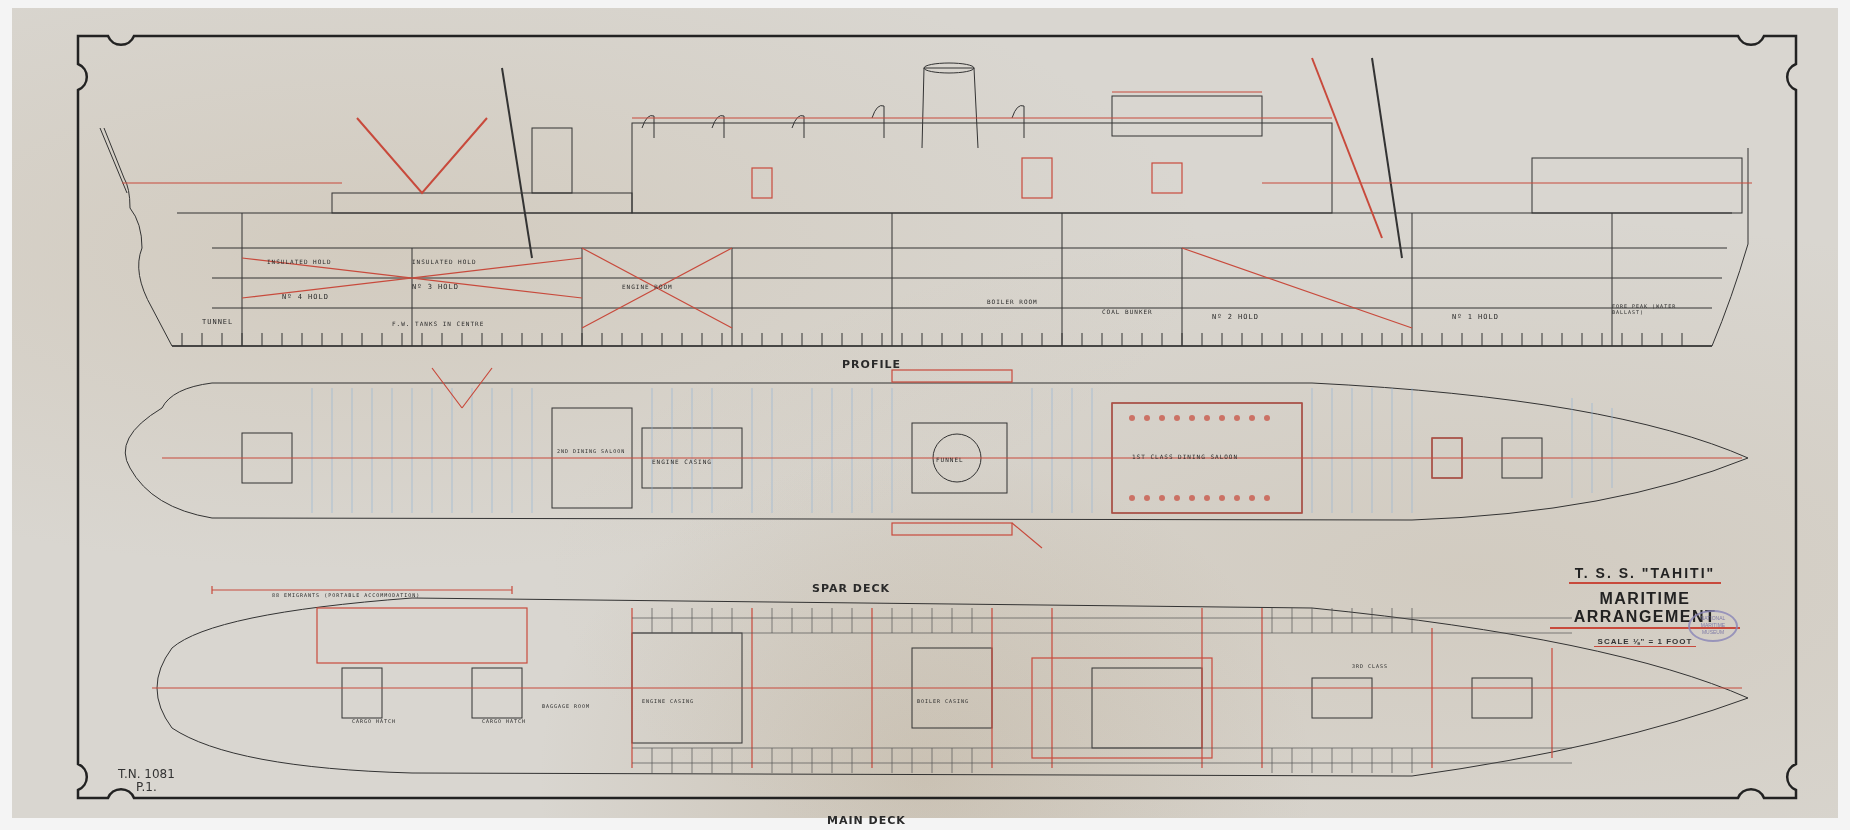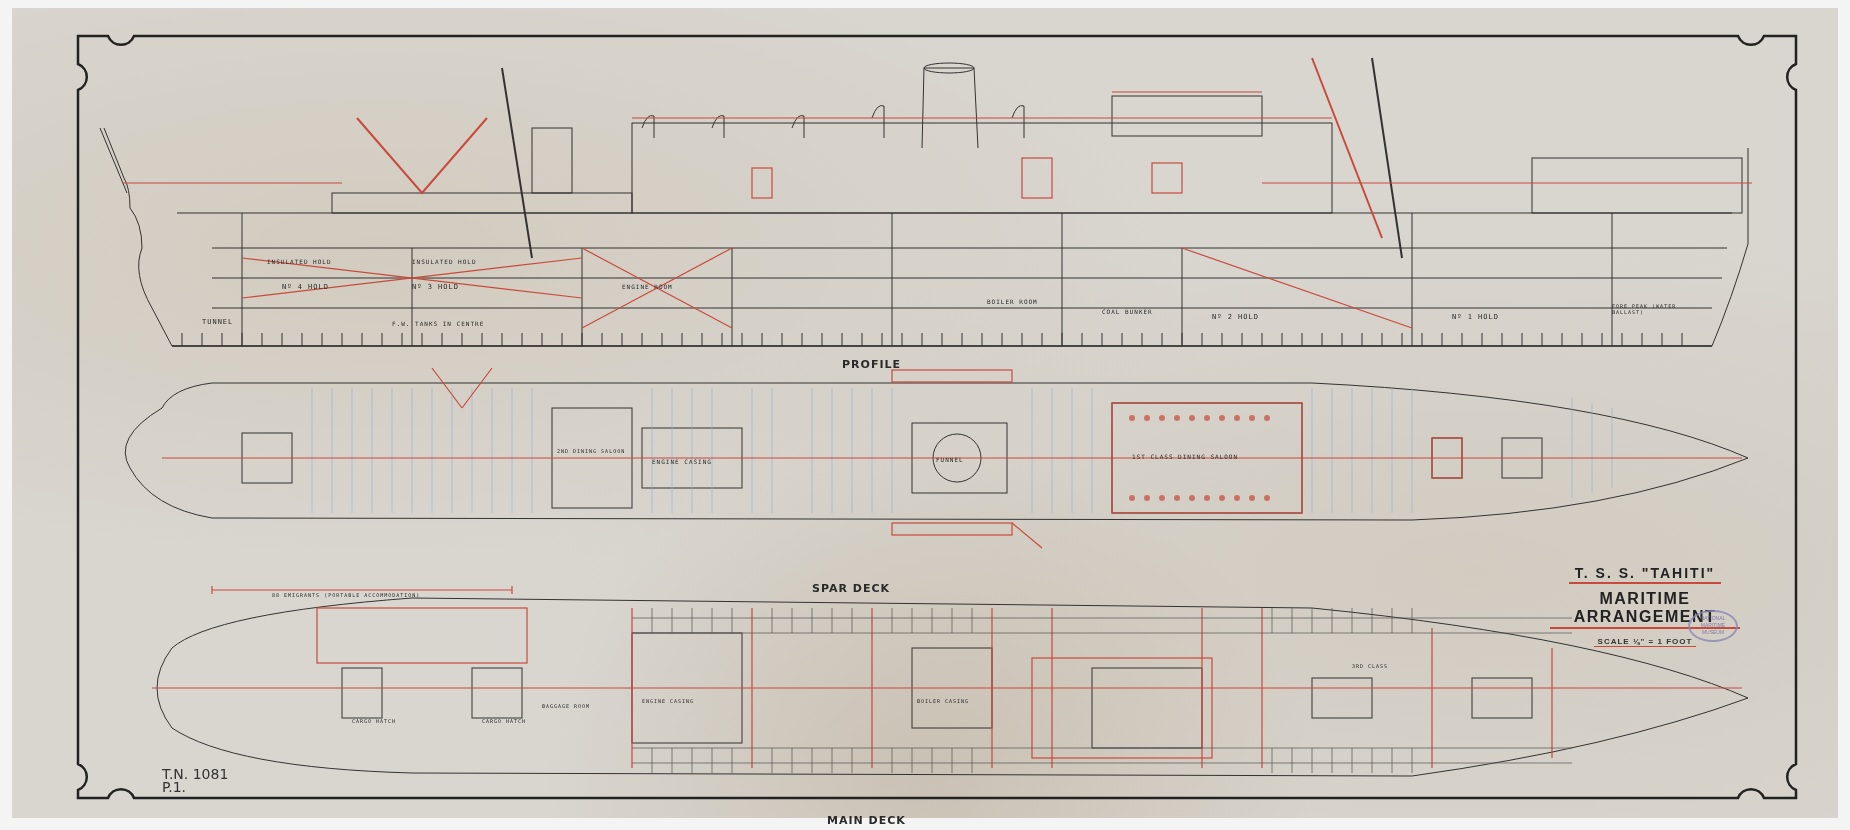--- a/index.html
+++ b/index.html
@@ -10,21 +10,21 @@
       radial-gradient(ellipse at 50% 95%,rgba(170,150,120,.3),transparent 30%);}
   .frame{position:absolute;left:0;top:0;}
   .lbl{position:absolute;font-family:"DejaVu Sans Mono",monospace;color:#2a2a2a;letter-spacing:1px;}
   .title-block{position:absolute;left:1538px;top:556px;width:190px;text-align:center;}
   .t1{font-size:14px;font-weight:bold;letter-spacing:2px;color:#222;border-bottom:2px solid #c84a3c;display:inline-block;padding:0 6px 1px;}
   .t2{font-size:16px;font-weight:bold;letter-spacing:1.5px;color:#222;border-bottom:2px solid #c84a3c;display:inline-block;margin-top:6px;padding:0 4px 1px;}
   .t3{font-size:8px;font-weight:bold;letter-spacing:1px;color:#333;border-bottom:1.5px solid #c84a3c;display:inline-block;margin-top:8px;padding:0 4px;}
   .stamp{position:absolute;left:1676px;top:602px;width:50px;height:32px;border:2px solid #8a86b8;border-radius:50%;
     color:#6b67a0;font-size:5px;text-align:center;line-height:7px;padding-top:3px;box-sizing:border-box;opacity:.8;}
   .view-label{position:absolute;font-family:"DejaVu Sans",sans-serif;font-size:11px;font-weight:bold;letter-spacing:1px;color:#2a2a2a;}
-  .ref{position:absolute;left:106px;top:760px;font-size:14px;color:#333;line-height:13px;font-family:"DejaVu Sans",sans-serif;margin-left:44px;}
+  .ref{position:absolute;left:106px;top:760px;font-size:12px;color:#333;text-align:center;line-height:13px;font-family:"DejaVu Sans",sans-serif;}
 </style>
 </head>
 <body>
 
 <div class="sheet">
   <svg class="frame" width="1826" height="810">
 
     <g fill="none" stroke="#222" stroke-width="2.5">
       <path d="M66 28 H96 A14 14 0 0 0 122 28 H1726 A14 14 0 0 0 1752 28 H1784 V56 A14 14 0 0 0 1784 82 V756 A14 14 0 0 0 1784 782 V790 H1752 A14 14 0 0 0 1726 790 H122 A14 14 0 0 0 96 790 H66 V782 A14 14 0 0 0 66 756 V82 A14 14 0 0 0 66 56 Z"></path>
     </g>
@@ -138,21 +138,21 @@
       <rect x="1020" y="650" width="180" height="100"></rect>
     </g>
     <g stroke="#555" stroke-width=".7" fill="none">
       <path d="M620 610 H1560 M620 625 H1560 M620 740 H1560 M620 755 H1560"></path>
       <path d="M640 600 V625 M660 600 V625 M680 600 V625 M700 600 V625 M720 600 V625 M760 600 V625 M780 600 V625 M800 600 V625 M820 600 V625 M840 600 V625 M880 600 V625 M900 600 V625 M920 600 V625 M940 600 V625 M960 600 V625 M1260 600 V625 M1280 600 V625 M1300 600 V625 M1320 600 V625 M1340 600 V625 M1360 600 V625 M1380 600 V625 M1400 600 V625"></path>
       <path d="M640 740 V765 M660 740 V765 M680 740 V765 M700 740 V765 M720 740 V765 M760 740 V765 M780 740 V765 M800 740 V765 M820 740 V765 M840 740 V765 M880 740 V765 M900 740 V765 M920 740 V765 M940 740 V765 M960 740 V765 M1260 740 V765 M1280 740 V765 M1300 740 V765 M1320 740 V765 M1340 740 V765 M1360 740 V765 M1380 740 V765 M1400 740 V765"></path>
     </g>
   </svg>
 
   <div class="lbl" style="left:190px;top:310px;font-size:7px;">TUNNEL</div>
-  <div class="lbl" style="left:270px;top:275px;font-size:7px;">Nº 4 HOLD</div>
+  <div class="lbl" style="left:270px;top:285px;font-size:7px;">Nº 4 HOLD</div>
   <div class="lbl" style="left:400px;top:275px;font-size:7px;">Nº 3 HOLD</div>
   <div class="lbl" style="left:255px;top:250px;font-size:6px;">INSULATED HOLD</div>
   <div class="lbl" style="left:400px;top:250px;font-size:6px;">INSULATED HOLD</div>
   <div class="lbl" style="left:380px;top:312px;font-size:6px;">F.W. TANKS IN CENTRE</div>
   <div class="lbl" style="left:610px;top:275px;font-size:6px;">ENGINE ROOM</div>
   <div class="lbl" style="left:975px;top:290px;font-size:6px;">BOILER ROOM</div>
   <div class="lbl" style="left:1090px;top:300px;font-size:6px;">COAL BUNKER</div>
   <div class="lbl" style="left:1200px;top:305px;font-size:7px;">Nº 2 HOLD</div>
   <div class="lbl" style="left:1440px;top:305px;font-size:7px;">Nº 1 HOLD</div>
   <div class="lbl" style="left:1600px;top:295px;font-size:5px;width:80px;">FORE PEAK (WATER BALLAST)</div>

